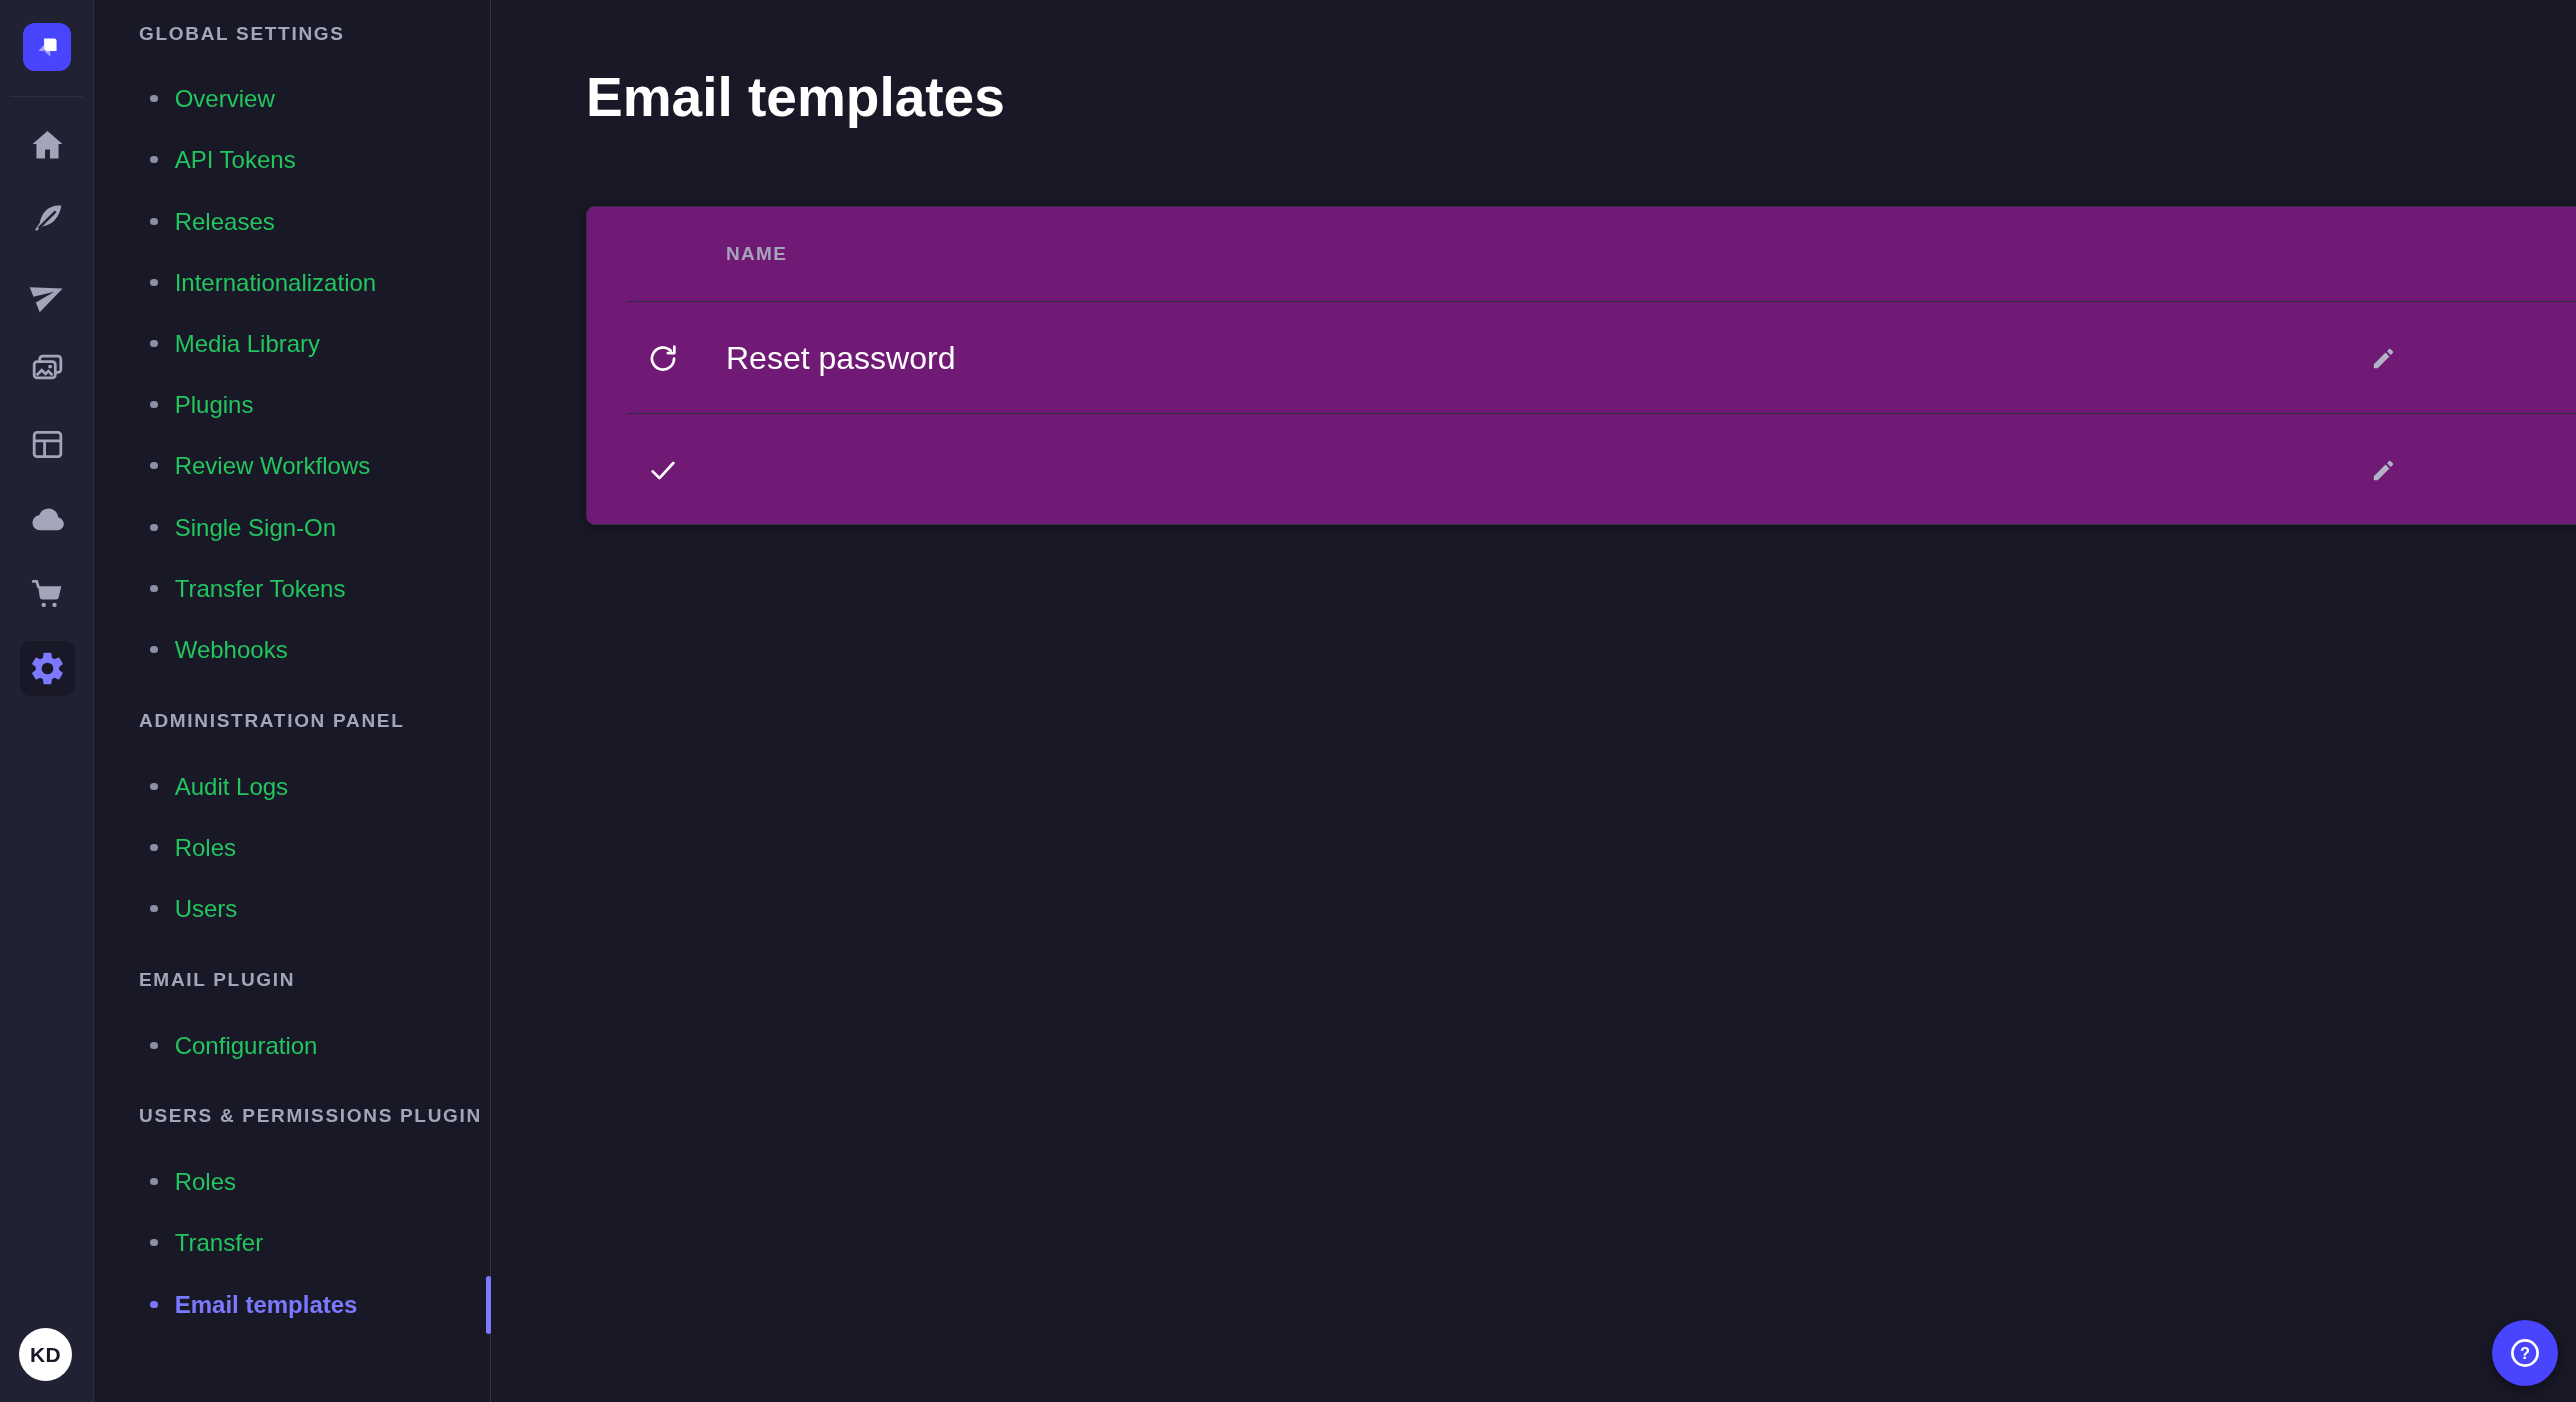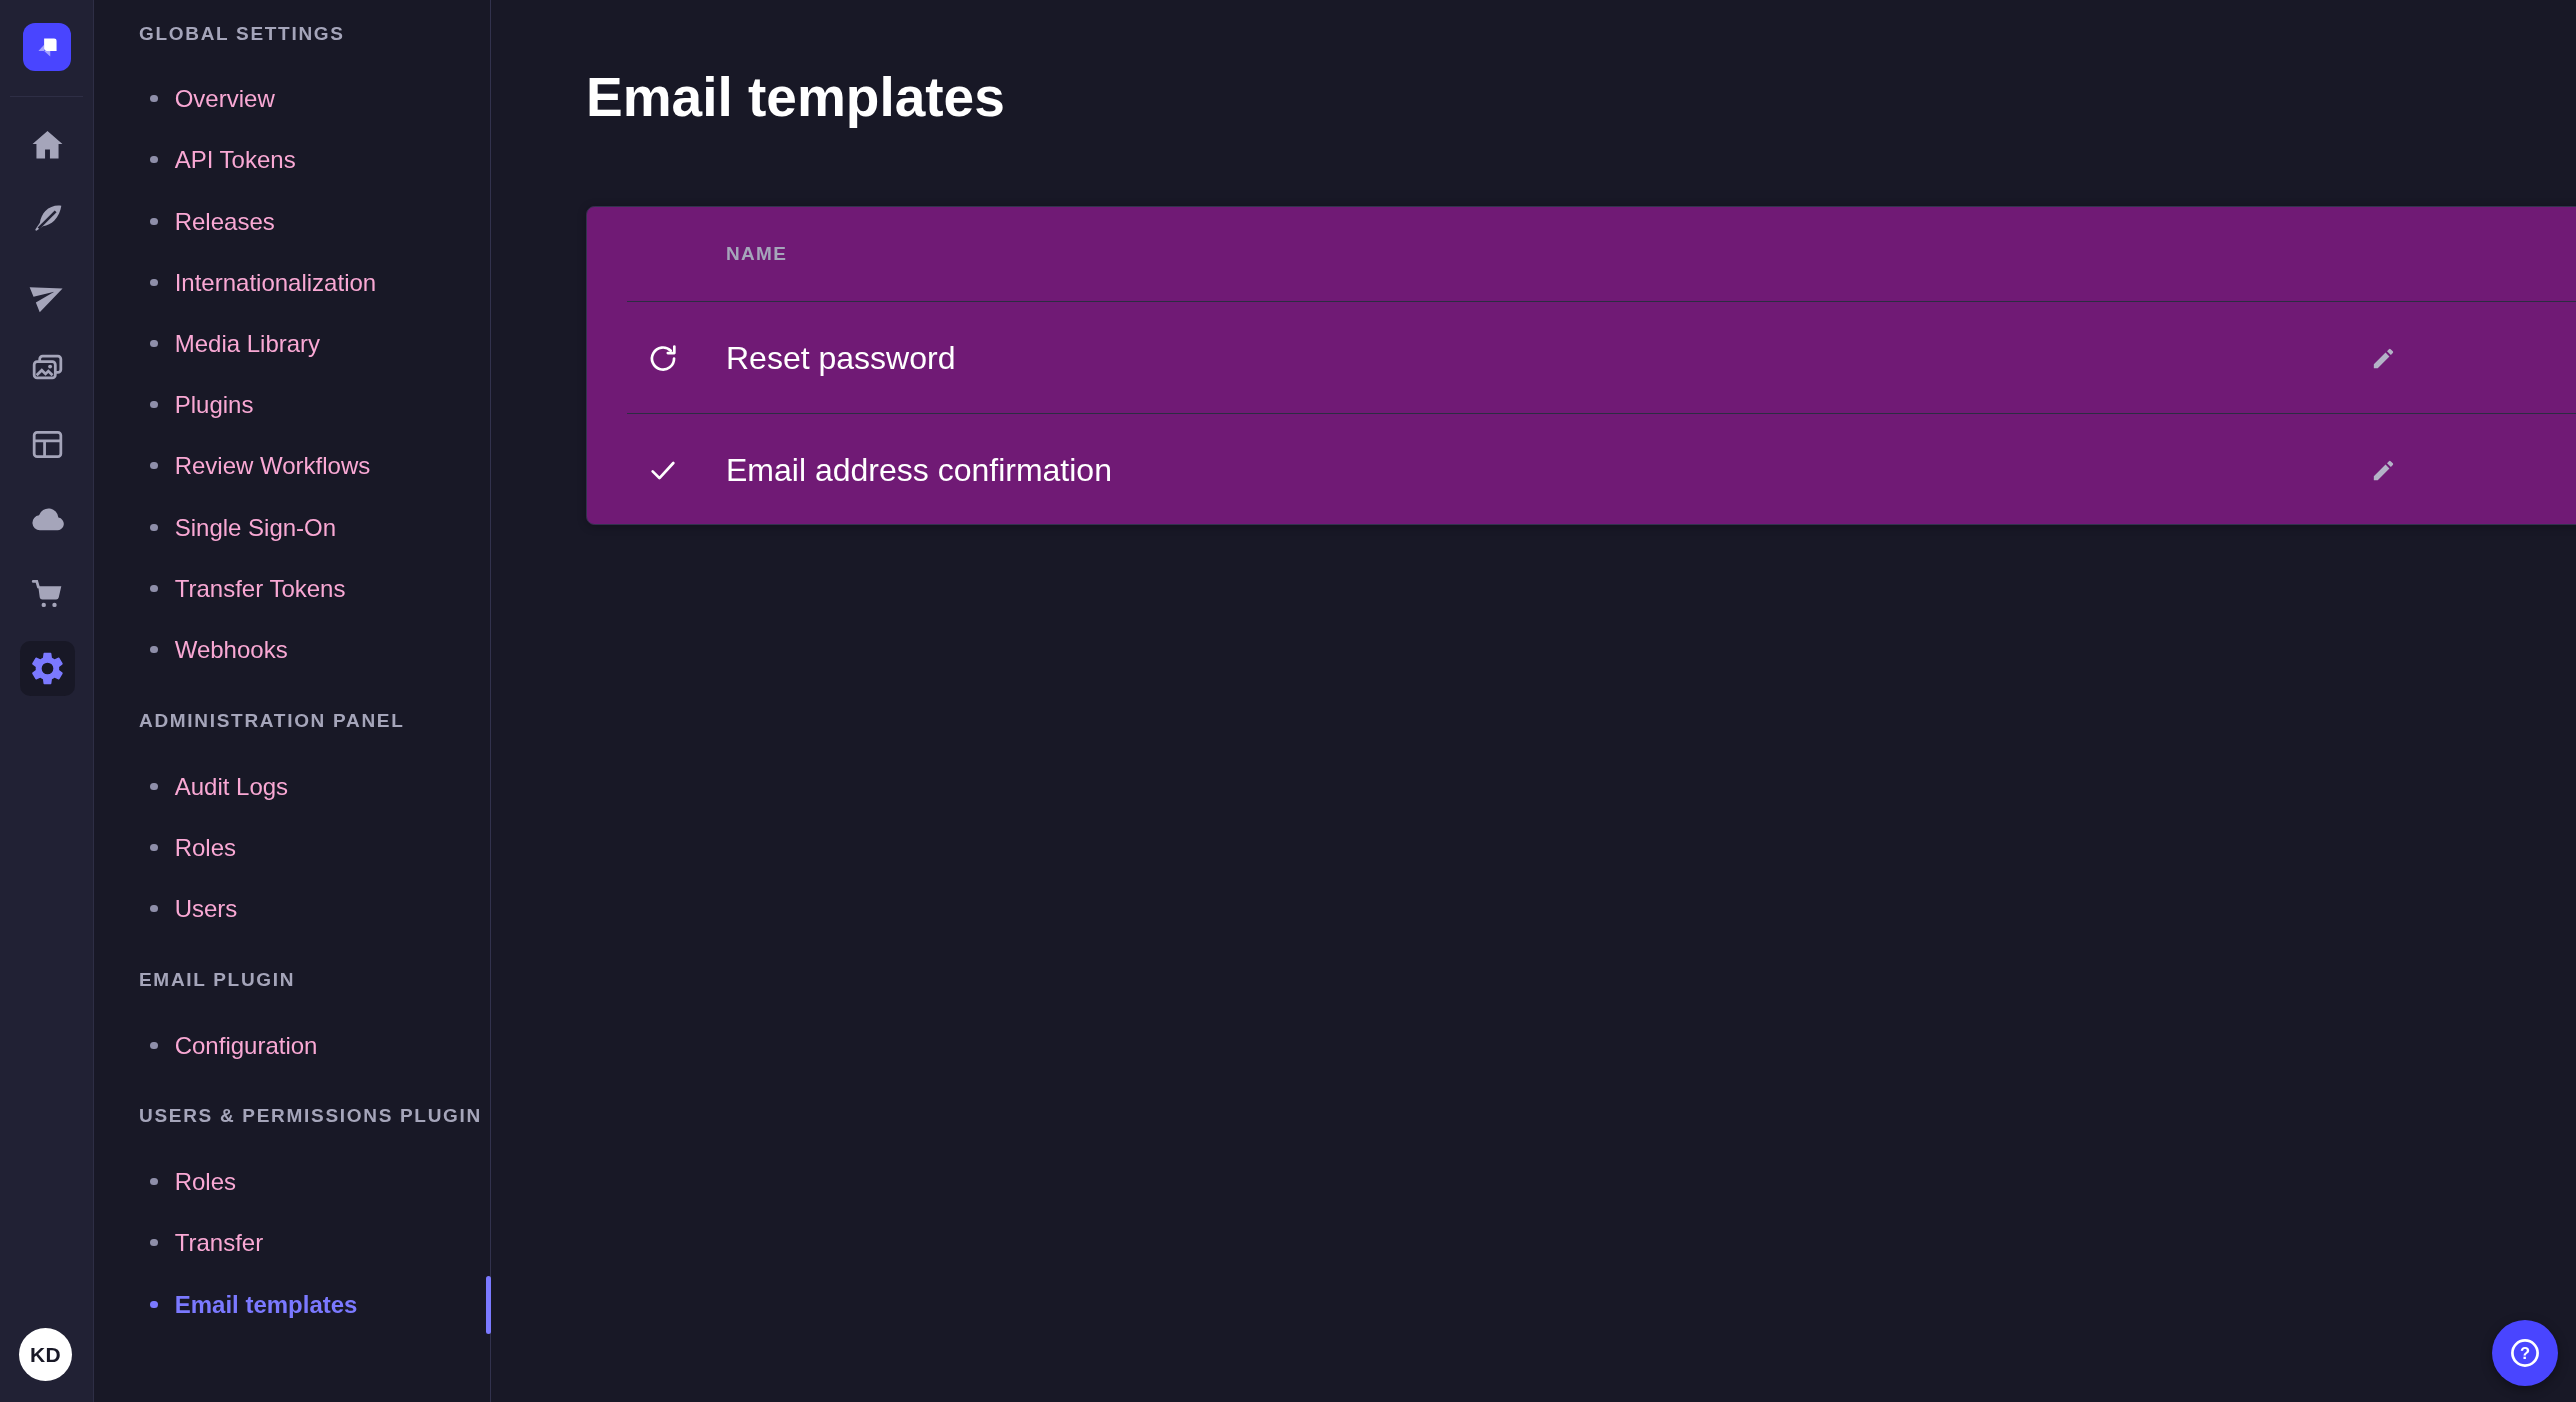--- a/index.html
+++ b/index.html
@@ -22,21 +22,21 @@
             display:flex; align-items:center; justify-content:center; letter-spacing:0.4px; cursor:pointer; }
 
   
   .subnav { position:absolute; left:95px; top:0; width:396px; height:100%;
             background:#181826; border-right:0.9px solid #32324d; z-index:2; }
   .nav-header { position:absolute; left:44px; height:34px; display:flex; align-items:center;
                 font-size:19px; font-weight:bold; letter-spacing:1.7px; color:#a5a5ba; }
   .nav-item { position:absolute; left:0; width:100%; height:61px; display:flex; align-items:center;
               padding-left:55px; cursor:pointer; }
   .bullet { width:7.7px; height:7.7px; border-radius:50%; background:#8e8ea9; margin-right:17px; flex:none; }
-  .nav-item .lbl { font-size:24px; color:#f9a8d4; }
+  .nav-item .lbl { font-size:24px; color:#22c55e; }
   .nav-item.active .lbl { color:#7b79ff; font-weight:bold; }
   .nav-item.active .bullet { background:#7b79ff; }
   .active-indicator { position:absolute; right:-0.9px; top:1276px; width:5.1px; height:58px;
                       background:#7b79ff; border-radius:2.6px; }
 
   
   .main { position:absolute; left:491px; top:0; right:0; bottom:0; }
   .page-title { position:absolute; left:95px; top:65px; font-size:55px; font-weight:bold; color:#ffffff; }
 
   .card { position:absolute; left:95px; top:206px; width:2271px; height:319px;
@@ -239,21 +239,20 @@
       </button>
     </div>
     <div class="row-divider" style="top:206px"></div>
 
     <div class="trow" style="top:207px">
       <span class="row-type-icon">
         <svg viewBox="0 0 24 24" fill="none" stroke="#ffffff" stroke-width="1.9" stroke-linecap="round" stroke-linejoin="round">
           <path d="M4.7 12.6l4.8 4.8L19.3 6.7"></path>
         </svg>
       </span>
-      <span class="row-label">Email address confirmation</span>
       <button class="edit-btn">
         <svg viewBox="0 0 24 24">
           <path fill="currentColor" d="M4 16.8V20h3.2L16.9 10.3l-3.2-3.2zM19.7 7.5c.4-.4.4-1 0-1.4l-1.8-1.8a1 1 0 0 0-1.4 0l-1.6 1.6 3.2 3.2z"></path>
         </svg>
       </button>
     </div>
   </section>
 </main>
 
 <button class="help-fab">

